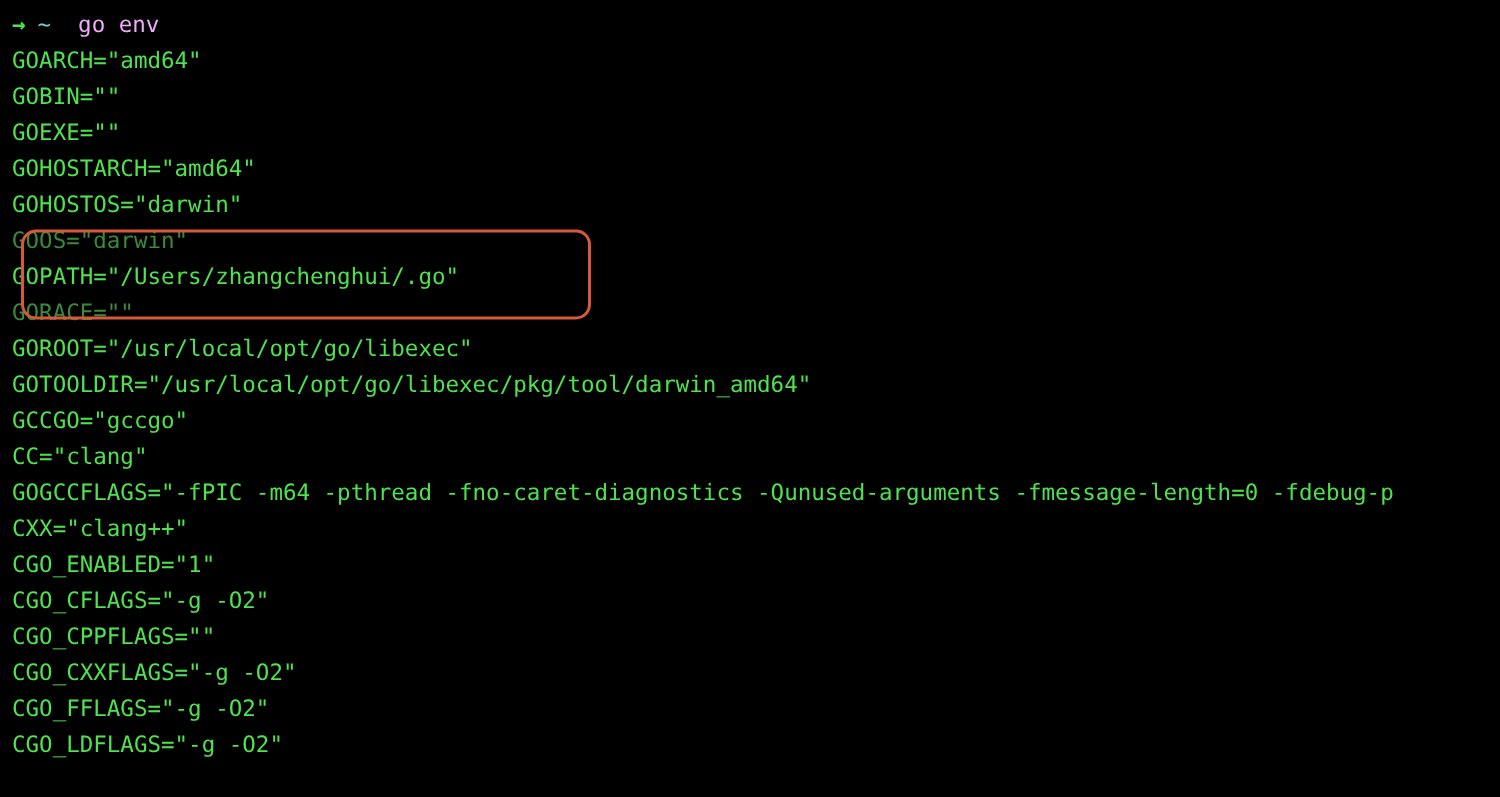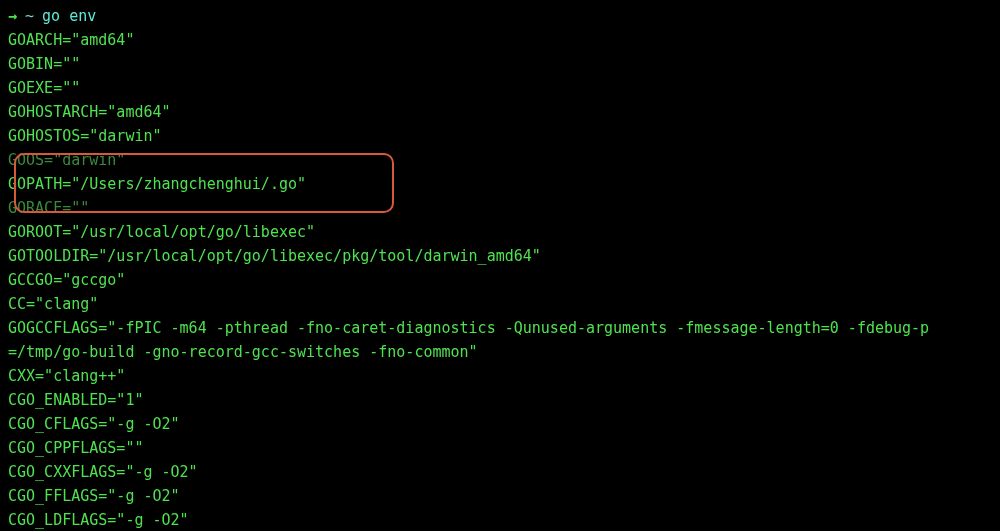--- a/index.html
+++ b/index.html
@@ -24,21 +24,22 @@
     gap: 8px;
   }
   .arrow {
     color: #4fe24f;
     font-weight: bold;
   }
   .tilde {
     color: #7ad1d1;
   }
   .cmd {
-    color: #5eead4;
+    color: #f0abfc;
+    margin-left: 10px;
   }
   .line {
     white-space: pre;
     color: #4fe24f;
   }
   .dim {
     color: #3a8a3a;
   }
   .highlight-box {
     position: absolute;
@@ -67,21 +68,20 @@
   <div class="line">GOHOSTARCH="amd64"</div>
   <div class="line">GOHOSTOS="darwin"</div>
   <div class="line dim">GOOS="darwin"</div>
   <div class="line">GOPATH="/Users/zhangchenghui/.go"</div>
   <div class="line dim">GORACE=""</div>
   <div class="line">GOROOT="/usr/local/opt/go/libexec"</div>
   <div class="line">GOTOOLDIR="/usr/local/opt/go/libexec/pkg/tool/darwin_amd64"</div>
   <div class="line">GCCGO="gccgo"</div>
   <div class="line">CC="clang"</div>
   <div class="line">GOGCCFLAGS="-fPIC -m64 -pthread -fno-caret-diagnostics -Qunused-arguments -fmessage-length=0 -fdebug-p</div>
-  <div class="line">=/tmp/go-build -gno-record-gcc-switches -fno-common"</div>
   <div class="line">CXX="clang++"</div>
   <div class="line">CGO_ENABLED="1"</div>
   <div class="line">CGO_CFLAGS="-g -O2"</div>
   <div class="line">CGO_CPPFLAGS=""</div>
   <div class="line">CGO_CXXFLAGS="-g -O2"</div>
   <div class="line">CGO_FFLAGS="-g -O2"</div>
   <div class="line">CGO_LDFLAGS="-g -O2"</div>
 
   <div class="highlight-box" style="top:149px;left:6px;width:376px;height:56px;"></div>
 </div>

